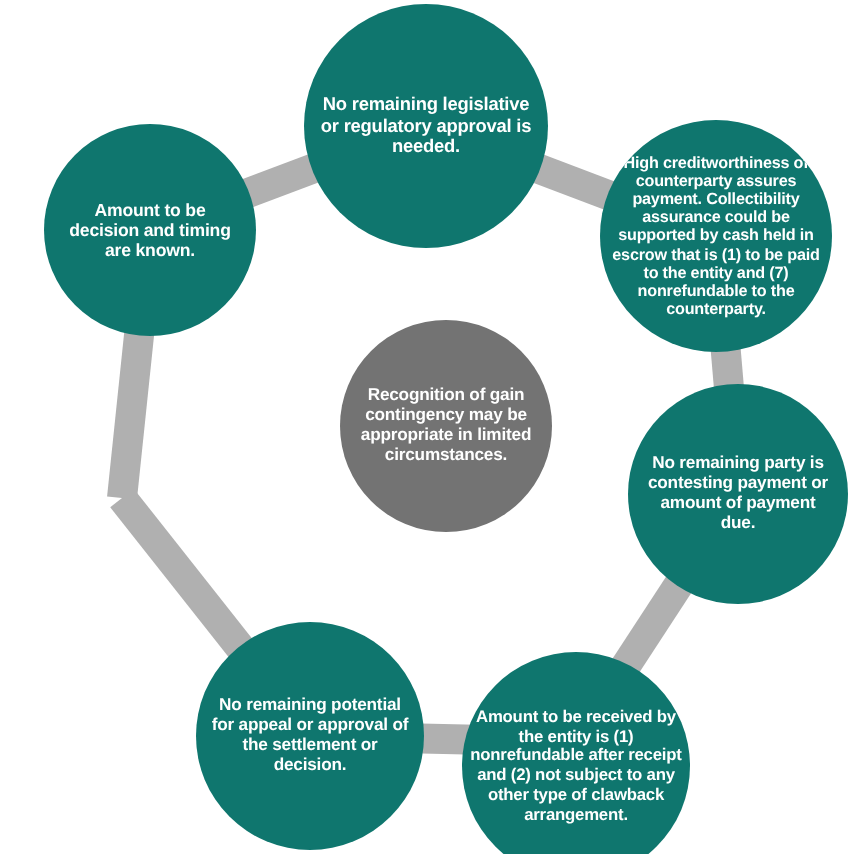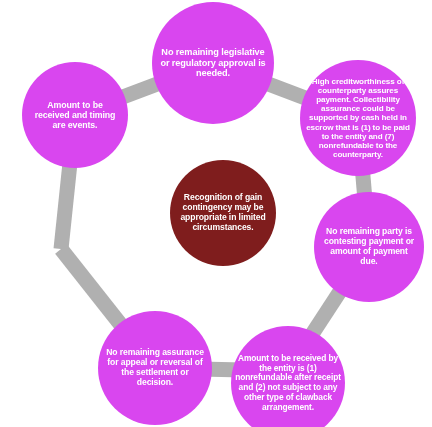--- a/index.html
+++ b/index.html
@@ -39,22 +39,22 @@
   .node-text {
     display: block;
     width: 100%;
     padding: 0 7px;
     box-sizing: border-box;
     line-height: 1.16;
     font-weight: bold;
     letter-spacing: -0.1px;
     word-wrap: break-word;
   }
-  .outer { background: #d946ef; }
-  .center-node { background: #7f1d1d; }
+  .outer { background: #0f766e; }
+  .center-node { background: #737373; }
 
   
   #node-top        { left: 152px; top:   2px; width: 122px; height: 122px; }
   #node-top-right  { left: 300px; top:  60px; width: 116px; height: 116px; }
   #node-right      { left: 314px; top: 192px; width: 110px; height: 110px; }
   #node-bot-right  { left: 231px; top: 326px; width: 114px; height: 114px; }
   #node-bot-left   { left:  98px; top: 311px; width: 114px; height: 114px; }
   #node-left       { left:   4px; top: 192px; width: 115px; height: 115px; }
   #node-top-left   { left:  22px; top:  62px; width: 106px; height: 106px; }
   #node-center     { left: 170px; top: 160px; width: 106px; height: 106px; }
@@ -79,41 +79,41 @@
       <line x1="213" y1="63" x2="358" y2="118"></line>
       <line x1="358" y1="118" x2="369" y2="247"></line>
       <line x1="369" y1="247" x2="288" y2="371"></line>
       <line x1="288" y1="371" x2="155" y2="368"></line>
       <line x1="155" y1="368" x2="61" y2="249"></line>
       <line x1="61" y1="249" x2="75" y2="115"></line>
     </g>
   </svg>
 
   <div class="node outer" id="node-top-left">
-    <span class="node-text">Amount to be received and timing are events.</span>
+    <span class="node-text">Amount to be decision and timing are known.</span>
   </div>
 
   <div class="node outer" id="node-top">
     <span class="node-text">No remaining legislative or regulatory approval is needed.</span>
   </div>
 
   <div class="node outer" id="node-top-right">
     <span class="node-text">High creditworthiness of counterparty assures payment. Collectibility assurance could be supported by cash held in escrow that is (1) to be paid to the entity and (7) nonrefundable to the counterparty.</span>
   </div>
 
   <div class="node outer" id="node-right">
     <span class="node-text">No remaining party is contesting payment or amount of payment due.</span>
   </div>
 
   <div class="node outer" id="node-bot-right">
     <span class="node-text">Amount to be received by the entity is (1) nonrefundable after receipt and (2) not subject to any other type of clawback arrangement.</span>
   </div>
 
   <div class="node outer" id="node-bot-left">
-    <span class="node-text">No remaining assurance for appeal or reversal of the settlement or decision.</span>
+    <span class="node-text">No remaining potential for appeal or approval of the settlement or decision.</span>
   </div>
 
 
   <div class="node center-node" id="node-center">
     <span class="node-text">Recognition of gain contingency may be appropriate in limited circumstances.</span>
   </div>
 
 </div>
 
 </body></html>

